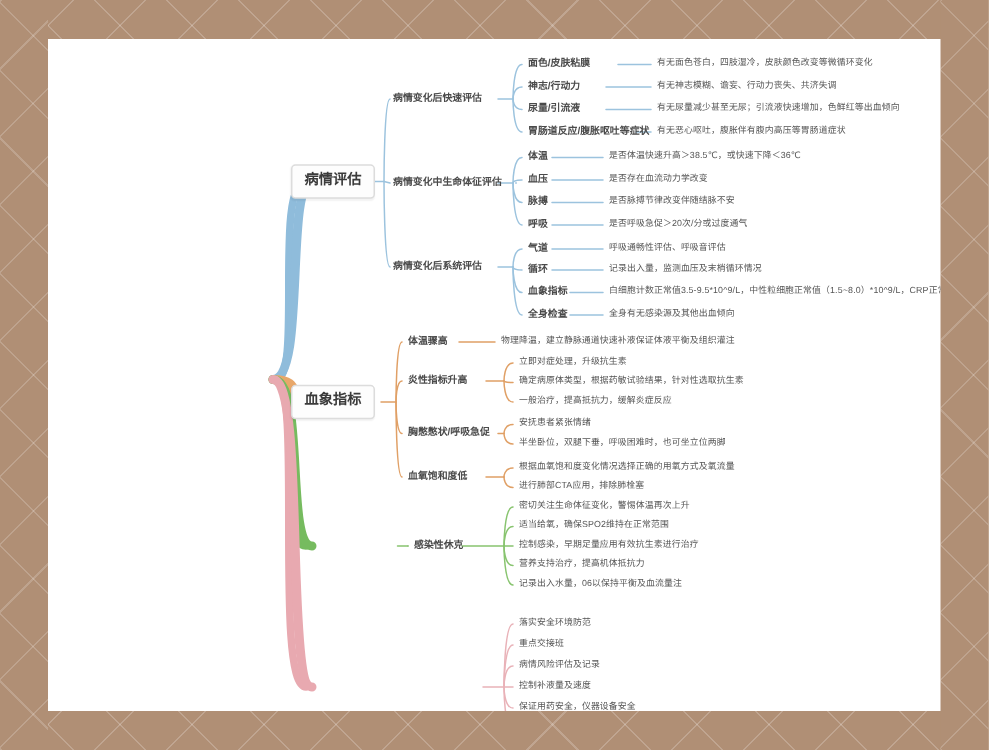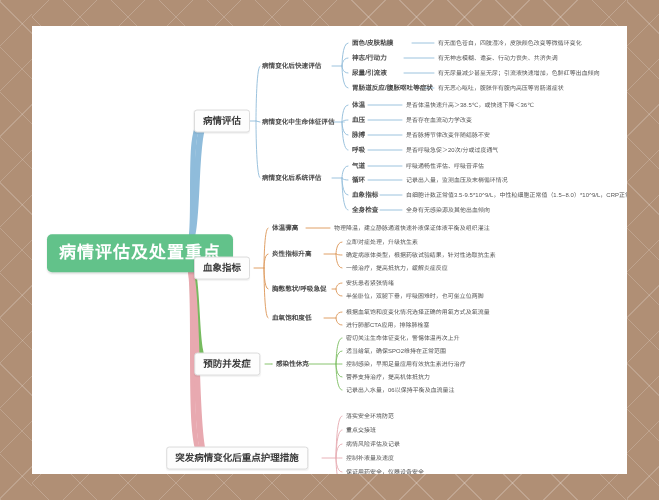--- a/index.html
+++ b/index.html
@@ -168,21 +168,20 @@
         <path d="M304,338 C 304,338 304,364 310,364" fill="none" stroke="#88c46f" stroke-width="1" stroke-linecap="round"></path>
         <path d="M290,432 L304,432" fill="none" stroke="#e9b2b8" stroke-width="1" stroke-linecap="round"></path>
         <path d="M304,432 C 304,432 304,390 310,390" fill="none" stroke="#e9b2b8" stroke-width="1" stroke-linecap="round"></path>
         <path d="M304,432 C 304,432 304,404 310,404" fill="none" stroke="#e9b2b8" stroke-width="1" stroke-linecap="round"></path>
         <path d="M304,432 C 304,432 304,418 310,418" fill="none" stroke="#e9b2b8" stroke-width="1" stroke-linecap="round"></path>
         <path d="M304,432 C 304,432 304,432 310,432" fill="none" stroke="#e9b2b8" stroke-width="1" stroke-linecap="round"></path>
         <path d="M304,432 C 304,432 304,446 310,446" fill="none" stroke="#e9b2b8" stroke-width="1" stroke-linecap="round"></path>
         <path d="M304,432 C 304,432 304,460 310,460" fill="none" stroke="#e9b2b8" stroke-width="1" stroke-linecap="round"></path>
       </svg>
 
-    <div class="node root anchor-c" style="left:108px;top:227px;">病情评估及处置重点</div>
 
     <div class="node lv1 anchor-c" style="left:190px;top:95px;">病情评估</div>
 
     <div class="node lv2 anchor-l" style="left:228px;top:40px;">病情变化后快速评估</div>
     <div class="node lv2 anchor-l" style="left:228px;top:96px;">病情变化中生命体征评估</div>
     <div class="node lv2 anchor-l" style="left:228px;top:152px;">病情变化后系统评估</div>
 
     <div class="node lv2 anchor-l" style="left:318px;top:17px;">面色/皮肤粘膜</div>
     <div class="node leaf anchor-l" style="left:404px;top:17px;">有无面色苍白，四肢湿冷，皮肤颜色改变等微循环变化</div>
 
@@ -230,31 +229,29 @@
     <div class="node leaf anchor-l" style="left:312px;top:242px;">一般治疗，提高抵抗力，缓解炎症反应</div>
 
     <div class="node lv2 anchor-l" style="left:238px;top:263px;">胸憋憋状/呼吸急促</div>
     <div class="node leaf anchor-l" style="left:312px;top:257px;">安抚患者紧张情绪</div>
     <div class="node leaf anchor-l" style="left:312px;top:270px;">半坐卧位，双腿下垂，呼吸困难时，也可坐立位两脚</div>
 
     <div class="node lv2 anchor-l" style="left:238px;top:292px;">血氧饱和度低</div>
     <div class="node leaf anchor-l" style="left:312px;top:286px;">根据血氧饱和度变化情况选择正确的用氧方式及氧流量</div>
     <div class="node leaf anchor-l" style="left:312px;top:299px;">进行肺部CTA应用，排除肺栓塞</div>
 
-    <div class="node lv1 anchor-c" style="left:195px;top:338px;">预防并发症</div>
 
     <div class="node lv2 anchor-l" style="left:242px;top:338px;">感染性休克</div>
 
     <div class="node leaf anchor-l" style="left:312px;top:312px;">密切关注生命体征变化，警惕体温再次上升</div>
     <div class="node leaf anchor-l" style="left:312px;top:325px;">适当给氧，确保SPO2维持在正常范围</div>
     <div class="node leaf anchor-l" style="left:312px;top:338px;">控制感染，早期足量应用有效抗生素进行治疗</div>
     <div class="node leaf anchor-l" style="left:312px;top:351px;">营养支持治疗，提高机体抵抗力</div>
     <div class="node leaf anchor-l" style="left:312px;top:364px;">记录出入水量，06以保持平衡及血流量注</div>
 
-    <div class="node lv1 anchor-c" style="left:205px;top:432px;">突发病情变化后重点护理措施</div>
 
     <div class="node leaf anchor-l" style="left:312px;top:390px;">落实安全环境防范</div>
     <div class="node leaf anchor-l" style="left:312px;top:404px;">重点交接班</div>
     <div class="node leaf anchor-l" style="left:312px;top:418px;">病情风险评估及记录</div>
     <div class="node leaf anchor-l" style="left:312px;top:432px;">控制补液量及速度</div>
     <div class="node leaf anchor-l" style="left:312px;top:446px;">保证用药安全，仪器设备安全</div>
 
   </div>
 </div>
 

